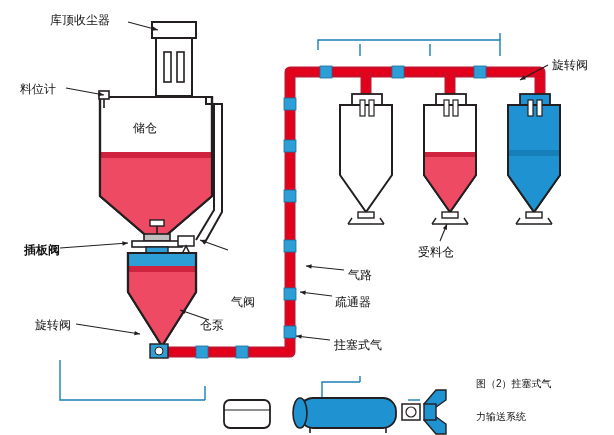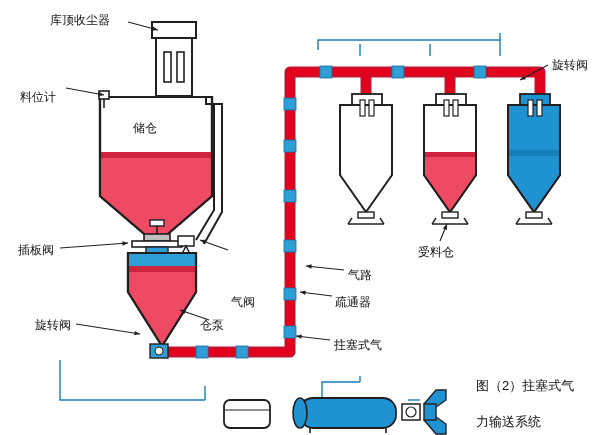--- a/index.html
+++ b/index.html
@@ -13,21 +13,21 @@
   #stage { position:absolute; left:0; top:0; width:504px; height:435px; }
   svg.diagram { position:absolute; left:0; top:0; width:614px; height:435px; }
   .lbl {
     position:absolute;
     font-family:"Liberation Sans", sans-serif;
     font-size:12px;
     color:#111111;
     white-space:nowrap;
     line-height:1.25;
   }
-  .lbl.big { font-size:13px; }
+  .lbl.big { font-size:10px; }
 </style>
 </head>
 <body>
 
 <div id="stage">
 
   <svg class="diagram" viewBox="0 0 614 435">
     <defs>
       <clipPath id="siloClip">
         <path d="M100,97 L212,97 L212,196 L156,244 L100,196 Z"></path>
@@ -221,24 +221,24 @@
         <path d="M296,336 L301.79385592658355,334.4407586774355 L301.2737902018496,338.8613173376743 Z" fill="#231f20" stroke="none"></path>
         <line x1="209" y1="320" x2="180" y2="310"></line>
         <path d="M180,310 L185.9931064364816,309.71246697406593 L184.54210702910848,313.9203652554479 Z" fill="#231f20" stroke="none"></path>
         <line x1="76" y1="324" x2="140" y2="334"></line>
         <path d="M140,334 L134.15123971900238,335.33865722850345 L134.83837825777354,330.94097058036783 Z" fill="#231f20" stroke="none"></path>
       </g>
   </svg>
 
   <div id="label-layer">
       <div class="lbl" style="left: 50px; top: 13px;">库顶收尘器</div>
-      <div class="lbl" style="left: 20px; top: 82px; margin-top: 8px;">料位计</div>
+      <div class="lbl" style="left: 20px; top: 82px;">料位计</div>
       <div class="lbl" style="left: 133px; top: 121px;">储仓</div>
       <div class="lbl" style="left: 552px; top: 58px;">旋转阀</div>
-      <div class="lbl" style="left: 18px; top: 243px;">插板阀</div>
+      <div class="lbl" style="left: 24px; top: 243px; font-weight: bold;">插板阀</div>
       <div class="lbl" style="left: 231px; top: 247px; margin-top: 48px;">气阀</div>
       <div class="lbl" style="left: 418px; top: 245px;">受料仓</div>
       <div class="lbl" style="left: 348px; top: 268px;">气路</div>
       <div class="lbl" style="left: 35px; top: 318px;">旋转阀</div>
       <div class="lbl" style="left: 335px; top: 295px;">疏通器</div>
       <div class="lbl" style="left: 200px; top: 318px;">仓泵</div>
       <div class="lbl" style="left: 334px; top: 338px;">拄塞式气</div>
     </div>
 
   <div class="lbl big" style="left:476px; top:378px; width:130px;">

